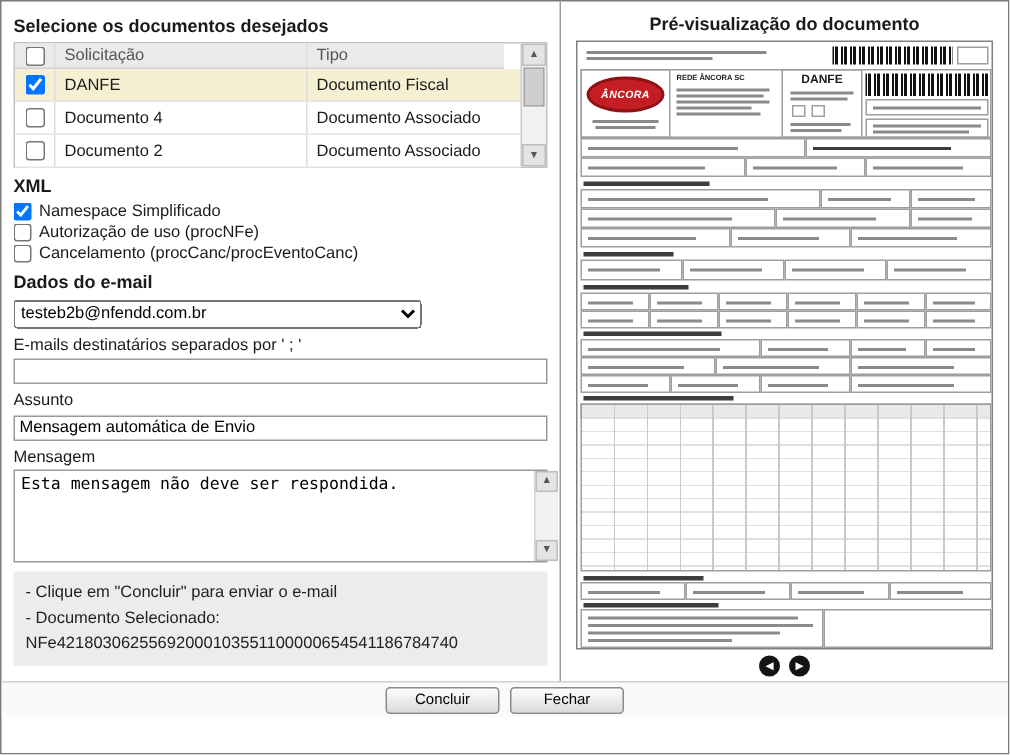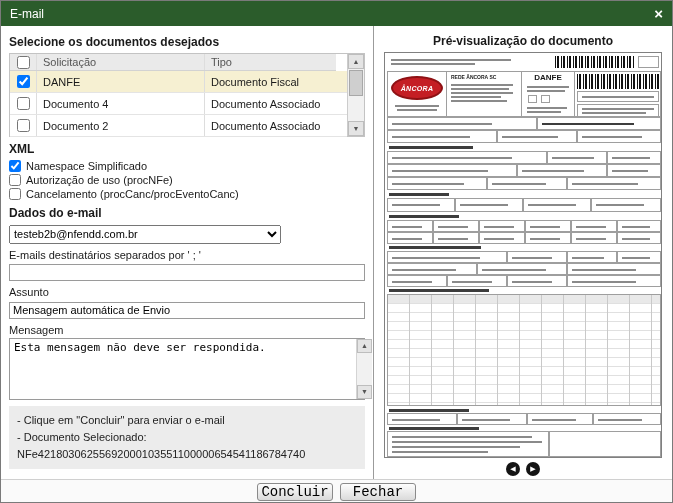--- a/index.html
+++ b/index.html
@@ -14,21 +14,21 @@
               align-items:center; padding:0 9px; font-size:12px; }
   .titlebar .title { flex:1; }
   .close-btn { font-size:15px; font-weight:bold; cursor:pointer; line-height:1; }
 
   .dlg-body { display:flex; height:453px; }
   .left  { width:373px; padding:8px 8px 0 8px; border-right:1px solid #9b9b9b; }
   .right { flex:1; padding:6px 4px; position:relative; }
 
   .footer { height:24px; border-top:1px solid #d0d0d0; background:#fafafa;
             display:flex; justify-content:center; align-items:center; gap:7px; }
-  .btn { min-width:76px; height:18px; font-size:14px; font-family:Liberation Mono, monospace;
+  .btn { min-width:76px; height:18px; font-size:10px; font-family:Liberation Sans, sans-serif;
          background:linear-gradient(#fdfdfd,#dadada); border:1px solid #8a8a8a;
          border-radius:3px; cursor:pointer; }
 
   h3.sec { font-size:12px; font-weight:700; margin:1px 0 4px; }
 
   
   .doctable { border:1px solid #c3c3c3; height:84px; position:relative; margin-bottom:5px; background:#fff; }
   .dt-head { display:flex; height:17px; background:#eaeaea; border-bottom:1px solid #d2d2d2;
              font-size:11px; color:#555; align-items:center; margin-right:28px; }
   .dt-row  { display:flex; height:22px; align-items:center; font-size:11px;
@@ -90,24 +90,20 @@
   .grid { position:absolute; border:1px solid #9e9e9e;
           background: repeating-linear-gradient(to right, transparent 0 21px, #c9c9c9 21px 22px),
                       repeating-linear-gradient(to bottom, transparent 0 8px, #e0e0e0 8px 9px); }
   .gridhead { position:absolute; background:#e9e9e9; border:1px solid #9e9e9e; border-bottom:none; }
 </style>
 </head>
 <body>
 
 <div class="dialog">
 
-  <div class="titlebar">
-    <span class="title">E-mail</span>
-    <span class="close-btn">×</span>
-  </div>
 
   <div class="dlg-body">
 
     <div class="left">
       <h3 class="sec">Selecione os documentos desejados</h3>
 
       <div class="doctable">
         <div class="dt-head">
           <span class="col-chk">
             <input type="checkbox" style="">

